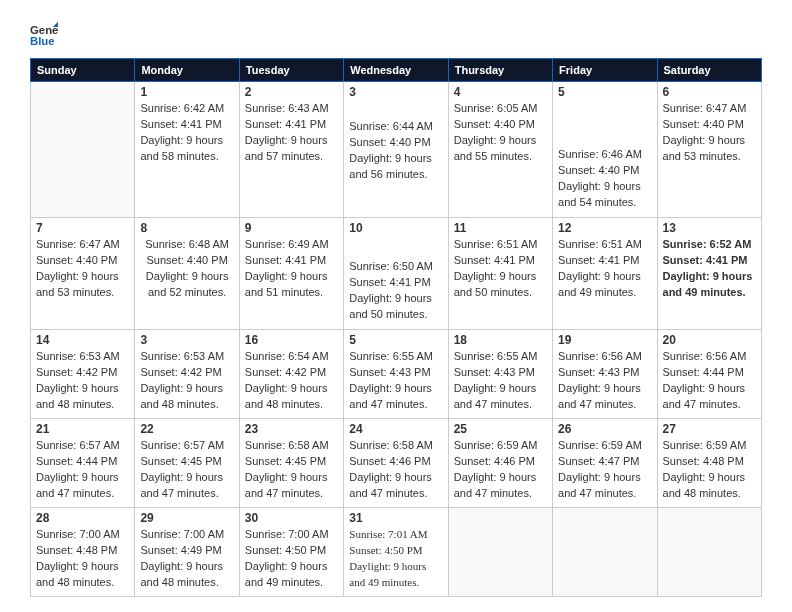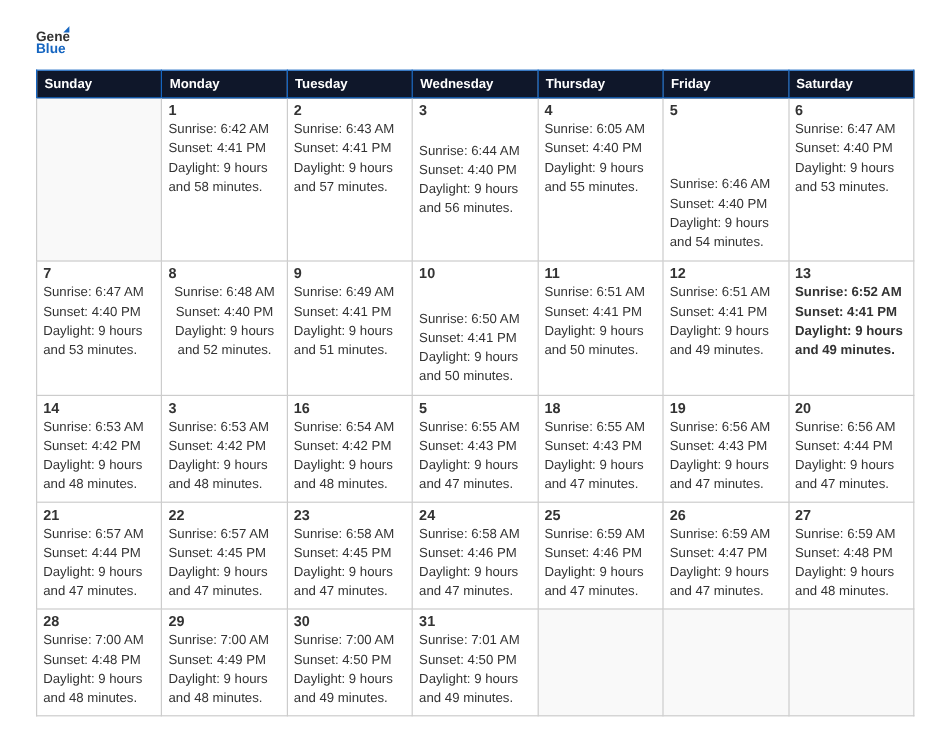--- a/index.html
+++ b/index.html
@@ -335,21 +335,21 @@
           </td>
           <td>
             <span class="day-num">30</span>
             <div class="day-info" style="white-space: pre-line;">Sunrise: 7:00 AM
 Sunset: 4:50 PM
 Daylight: 9 hours
 and 49 minutes.</div>
           </td>
           <td>
             <span class="day-num">31</span>
-            <div class="day-info" style="white-space: pre-line;">Sunrise: 7:01 AM
+            <div class="day-info" style="white-space: pre-line; font-family: Liberation Serif, serif;">Sunrise: 7:01 AM
 Sunset: 4:50 PM
 Daylight: 9 hours
 and 49 minutes.</div>
           </td>
           <td class="empty-cell"></td>
           <td class="empty-cell"></td>
           <td class="empty-cell"></td>
         </tr>
       </tbody>
   </table>

